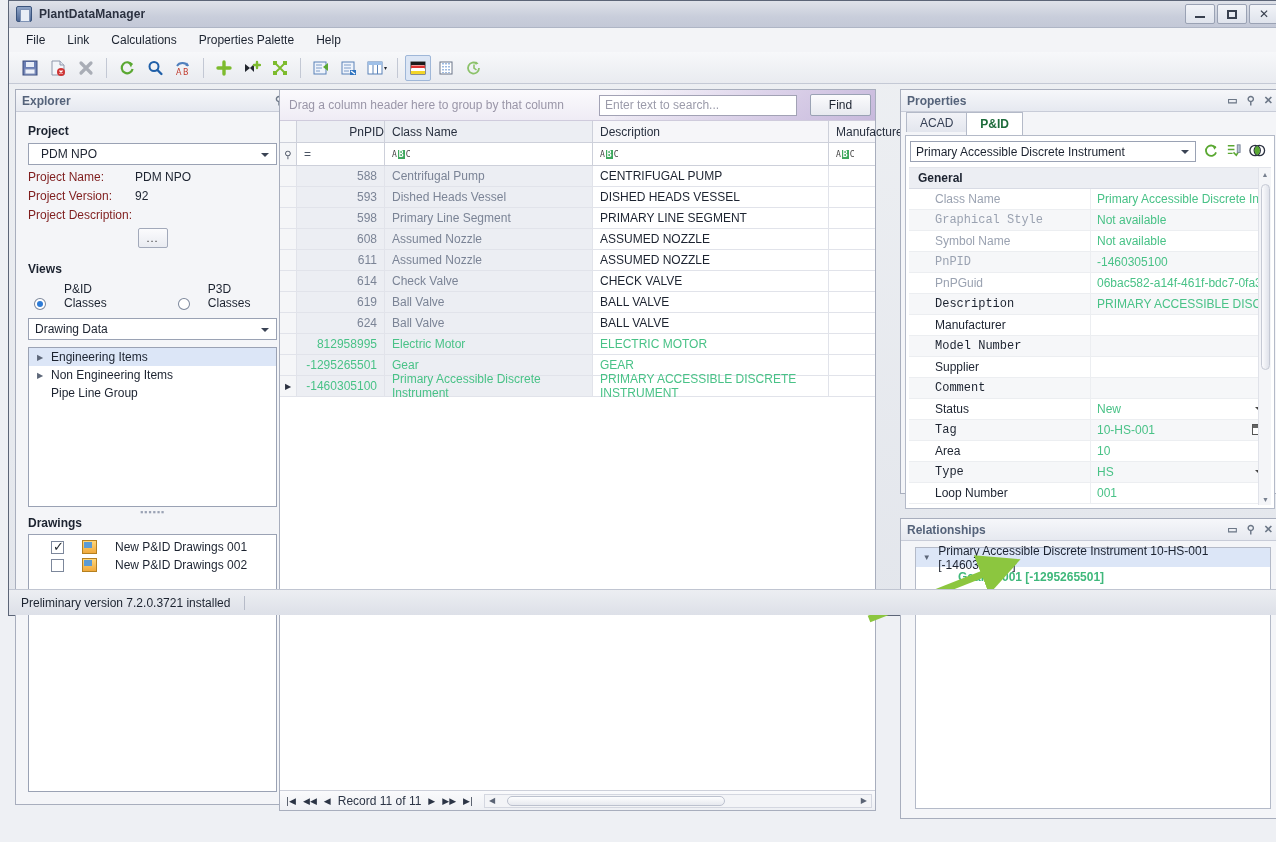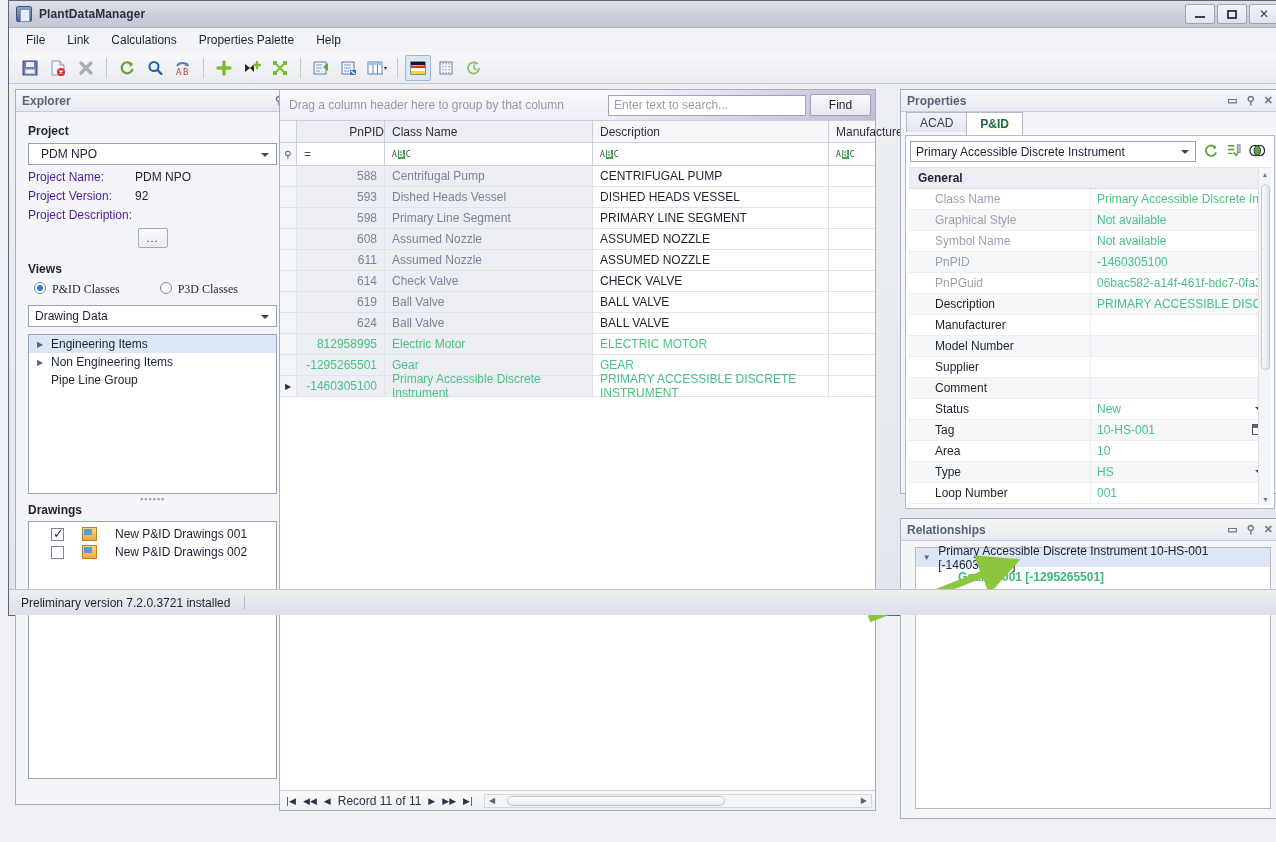--- a/index.html
+++ b/index.html
@@ -92,31 +92,31 @@
     height:22px; background:#fff; border:1px solid #9aa2b4;
     display:flex; align-items:center; padding-left:12px; font-size:12px;
     position:relative;
   }
   .combo .caret {
     position:absolute; right:7px; top:9px;
     width:0;height:0;border-left:4px solid transparent;border-right:4px solid transparent;
     border-top:4px solid #3a4354;
   }
   .kv { display:flex; font-size:12px; margin-top:5px; }
-  .kv .k { width:107px; color:#4c1d95; }
+  .kv .k { width:107px; color:#7f1d1d; }
   .kv .v { color:#1c2330; }
   .dots-btn {
     width:30px;height:20px;margin:6px auto 0 auto;
     background: linear-gradient(#fbfbfd,#e9ebf1);
     border:1px solid #a2a9ba; border-radius:2px;
     display:flex; align-items:center; justify-content:center;
     font-size:11px; color:#333; letter-spacing:1px;
   }
   .radio-row { display:flex; margin-top:6px; padding-left:6px; font-size:12px; gap:40px;}
-  .radio { display:flex; align-items:flex-start; gap:6px;font-family:Liberation Serif, serif;}
+  .radio { display:flex; align-items:flex-end; gap:18px;}
   .rdot { width:12px;height:12px;border-radius:50%;border:1px solid #7c879b;background:#fff;
           display:flex;align-items:center;justify-content:center;}
   .rdot i{ display:none; width:6px;height:6px;border-radius:50%;background:#2d7bd6;}
   .rdot.on i{display:block;}
   .treebox {
     margin-top:7px; height:160px; background:#fff; border:1px solid #9aa2b4; overflow:hidden;
   }
   .tree-item { height:18px; display:flex; align-items:center; font-size:12px; padding-left:8px;}
   .tree-item.sel { background:#dce6f7; }
   .tri { width:14px; color:#5d6779; font-size:8px; }
@@ -137,21 +137,21 @@
     height:31px;
     background: linear-gradient(#fbfafd,#efecf5);
     border-bottom:1px solid #cfcbdc;
     display:flex; align-items:center; position:relative; overflow:hidden;
   }
   .groupbar:before{
     content:""; position:absolute; right:0; top:0; width:260px; height:31px;
     background: linear-gradient(115deg, rgba(200,186,220,0) 0%, rgba(197,181,219,.55) 55%, rgba(186,168,212,.75) 100%);
   }
   .groupbar .ghint { margin-left:9px; color:#9a96a8; font-size:12px; z-index:2;}
-  .searchwrap{ margin-left:auto; margin-right:4px; display:flex; align-items:center; gap:4px; z-index:2;}
+  .searchwrap{ margin-left:auto; margin-right:4px; display:flex; align-items:center; gap:13px; z-index:2;}
   .searchbox{ width:198px;height:21px;background:#fff;border:1px solid #a2a2b5;
               display:flex;align-items:center;padding-left:5px;color:#9b9baa;font-size:12px;}
   .findbtn{ width:61px;height:22px; background:linear-gradient(#fbfbfd,#e7e9ef);
             border:1px solid #9aa2b4;border-radius:2px;display:flex;align-items:center;justify-content:center;
             font-size:12px;color:#1c2330;}
   .ghead { display:flex; height:22px; background:#f6f6f9; border-bottom:1px solid #cdd0da; }
   .ghead .hc { border-right:1px solid #cdd0da; display:flex; align-items:center; padding-left:7px; font-size:12px; color:#28303f;}
   .gfilter { display:flex; height:23px; background:#fff; border-bottom:1px solid #cdd0da;}
   .gfilter .fc { border-right:1px solid #cdd0da; display:flex; align-items:center; padding-left:7px; font-size:12px; color:#4b5464;}
   .abc { display:inline-flex; align-items:center; font-size:8px; font-family:"DejaVu Sans Mono", monospace; color:#444;}
@@ -195,21 +195,21 @@
       border-left:4px solid transparent;border-right:4px solid transparent;border-top:4px solid #3a4354;}
   .proplist { margin:5px 3px 3px 3px; height:338px; overflow:hidden; position:relative;
               border-top:1px solid #e3e5eb;}
   .pgrp { height:21px; background:#eceef3; border-bottom:1px solid #d8dbe4;
           display:flex; align-items:center; padding-left:9px; font-weight:bold; font-size:12px; color:#1c2330;}
   .prow { height:21px; display:flex; border-bottom:1px solid #eceef1;}
   .prow .pk { width:182px; flex:0 0 182px; padding-left:26px; display:flex; align-items:center;
               font-size:12px; color:#1c2330; border-right:1px solid #eceef1; background:#fff;}
   .prow.dim .pk { color:#9aa2b1; }
   .prow.alt { background:#f6f7f9; }
-  .prow.alt .pk { background:#f6f7f9; }
+  .prow.alt .pk { background:#f6f7f9;font-family:Liberation Mono, monospace; }
   .prow .pv { flex:1; display:flex; align-items:center; padding-left:6px; font-size:12px; color:#49c287;
               position:relative; overflow:hidden; white-space:nowrap;}
   .prow .pv .dd { position:absolute; right:8px; top:8px; width:0;height:0;
       border-left:4px solid transparent;border-right:4px solid transparent;border-top:4px solid #444;}
   .prow .pv .ellip { position:absolute; right:6px; top:4px; width:13px;height:11px;
       border:1px solid #555; background:#fff;}
   .prow .pv .ellip:after{content:"";position:absolute;left:0;top:0;right:0;height:3px;background:#666;}
   .vscroll { position:absolute; right:0; top:0; width:13px; height:338px;
              background:#f4f5f8; border-left:1px solid #e0e2e9;}
   .vscroll .up, .vscroll .dn { height:13px; display:flex;align-items:center;justify-content:center;

